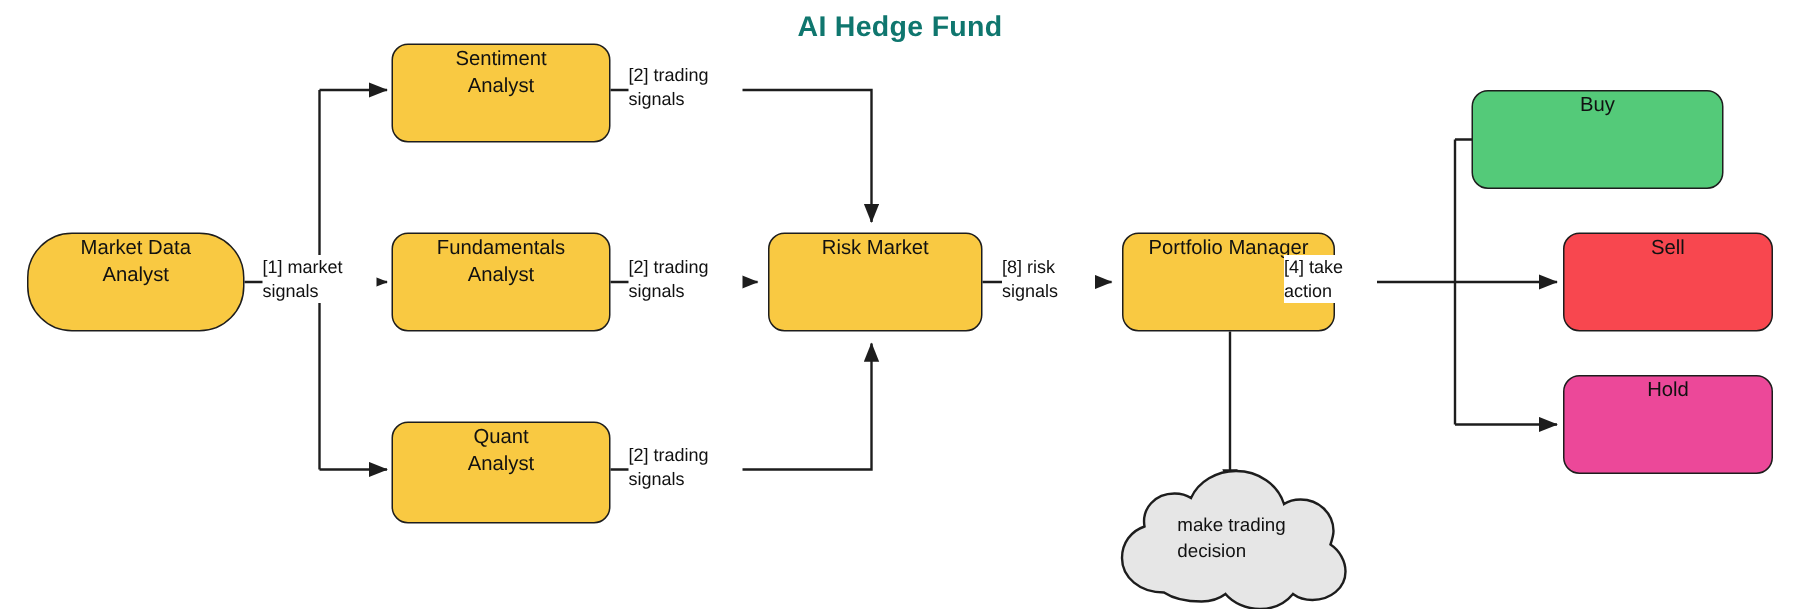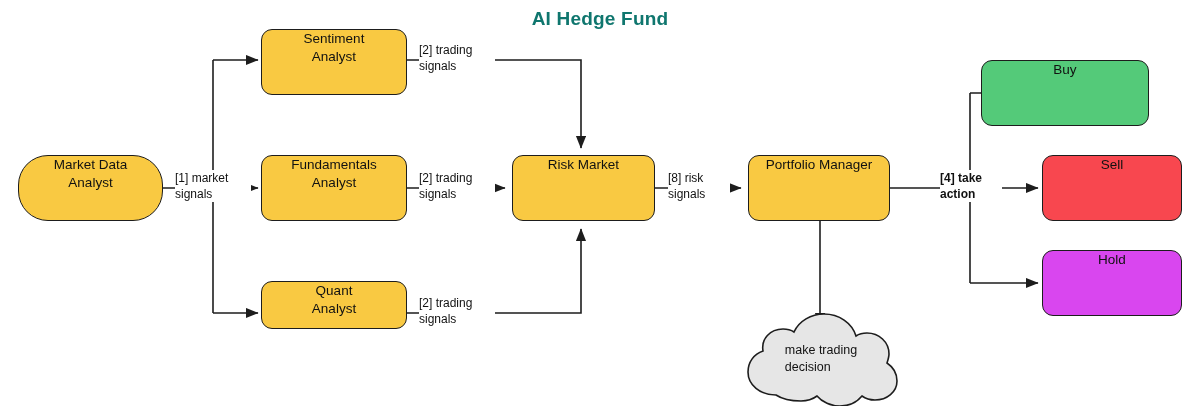--- a/index.html
+++ b/index.html
@@ -49,21 +49,21 @@
     justify-content: center;
     text-align: center;
     font-size: 13.5px;
     line-height: 1.35;
     color: #111111;
     background: #f8c63d;
   }
   .node.agent { background: #f9c942; }
   .node.buy   { background: #54ca79; }
   .node.sell  { background: #f8474f; }
-  .node.hold  { background: #d946ef; }
+  .node.hold  { background: #ec4899; }
   .node-label { display: block; padding: 0 6px; }
 
   .edge-label {
     position: absolute;
     font-size: 12px;
     line-height: 1.35;
     color: #111111;
     text-align: left;
     background: #ffffff;
     white-space: nowrap;
@@ -161,21 +161,21 @@
     </span>
   </div>
 
   <div class="node agent" style="left:261px; top:155px; width:146px; height:66px;">
     <span class="node-label">
       <span>Fundamentals</span><br>
       <span>Analyst</span>
     </span>
   </div>
 
-  <div class="node agent" style="left:261px; top:281px; width:146px; height:48px;">
+  <div class="node agent" style="left:261px; top:281px; width:146px; height:68px;">
     <span class="node-label">
       <span>Quant</span><br>
       <span>Analyst</span>
     </span>
   </div>
 
   <div class="node agent" style="left:512px; top:155px; width:143px; height:66px;">
     <span class="node-label">Risk Market</span>
   </div>
 
@@ -222,18 +222,18 @@
   <div class="edge-label" style="left:419px; top:295px; width:76px;">
     <span>[2] trading</span><br>
     <span>signals</span>
   </div>
 
   <div class="edge-label" style="left:668px; top:170px; width:62px;">
     <span>[8] risk</span><br>
     <span>signals</span>
   </div>
 
-  <div class="edge-label" style="left:940px; top:170px; width:62px;font-weight:bold;">
+  <div class="edge-label" style="left:856px; top:170px; width:62px;">
     <span>[4] take</span><br>
     <span>action</span>
   </div>
 
 </div>
 
 </body></html>

